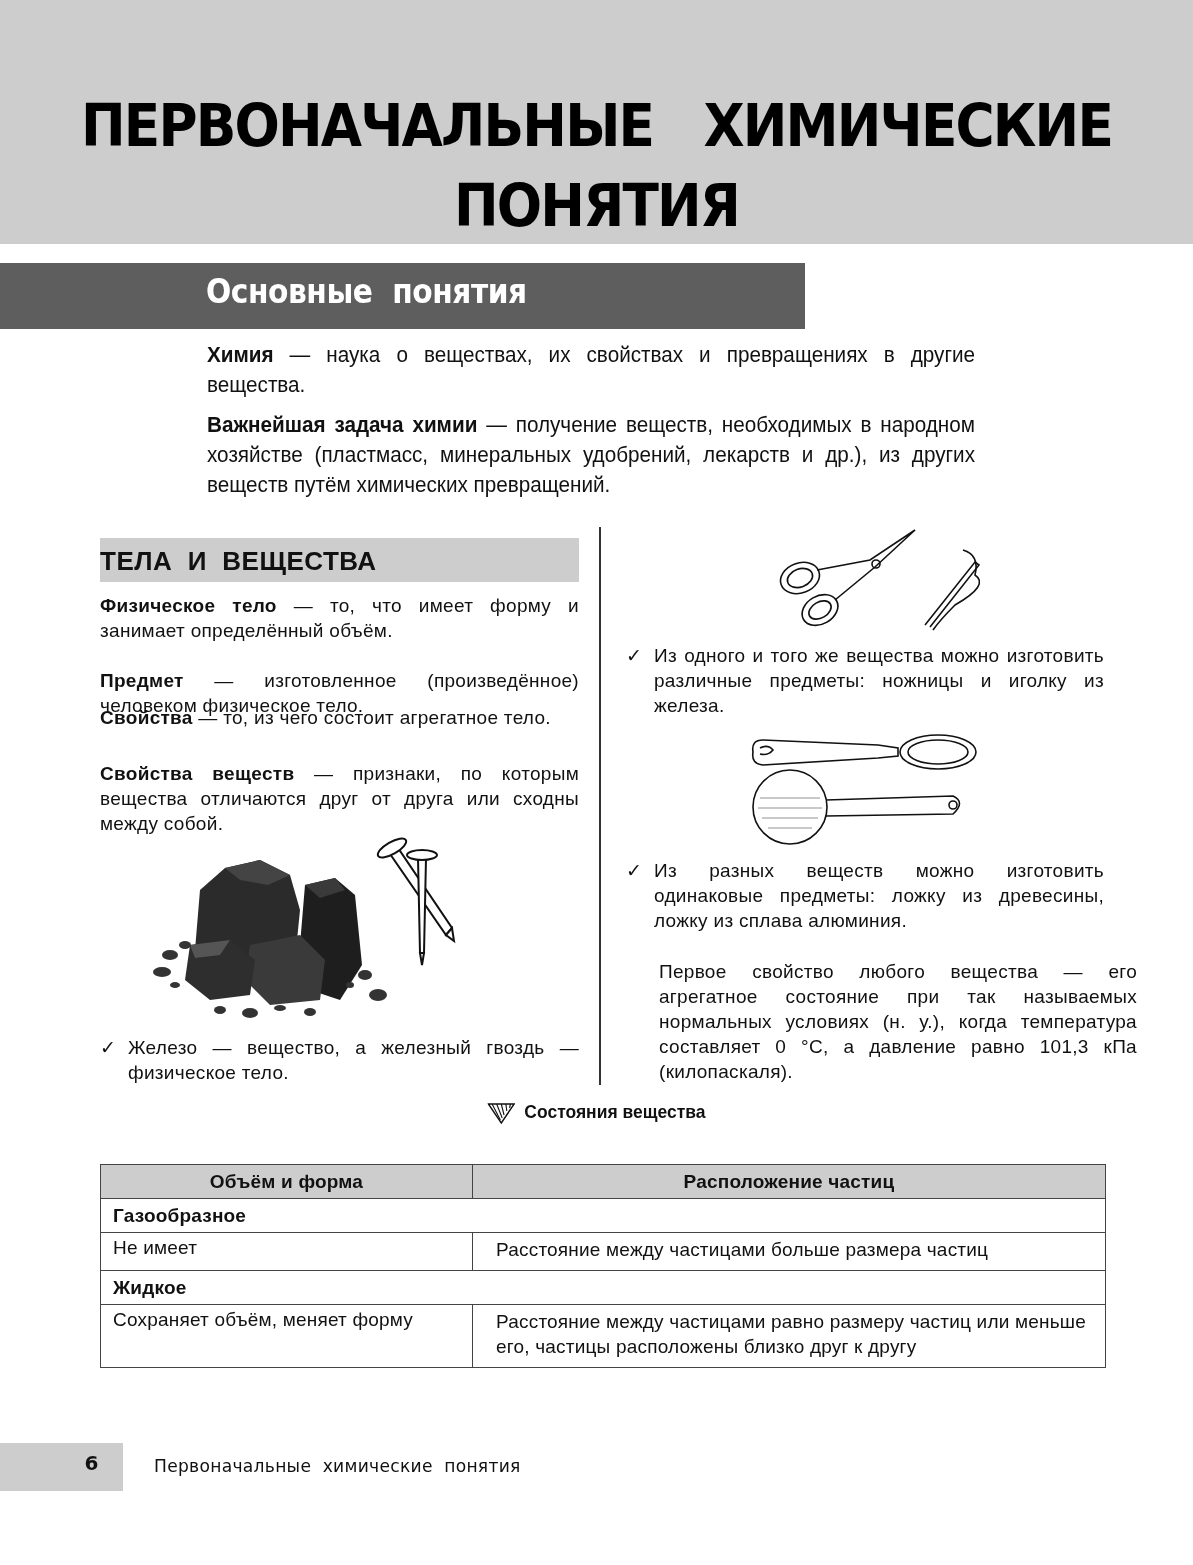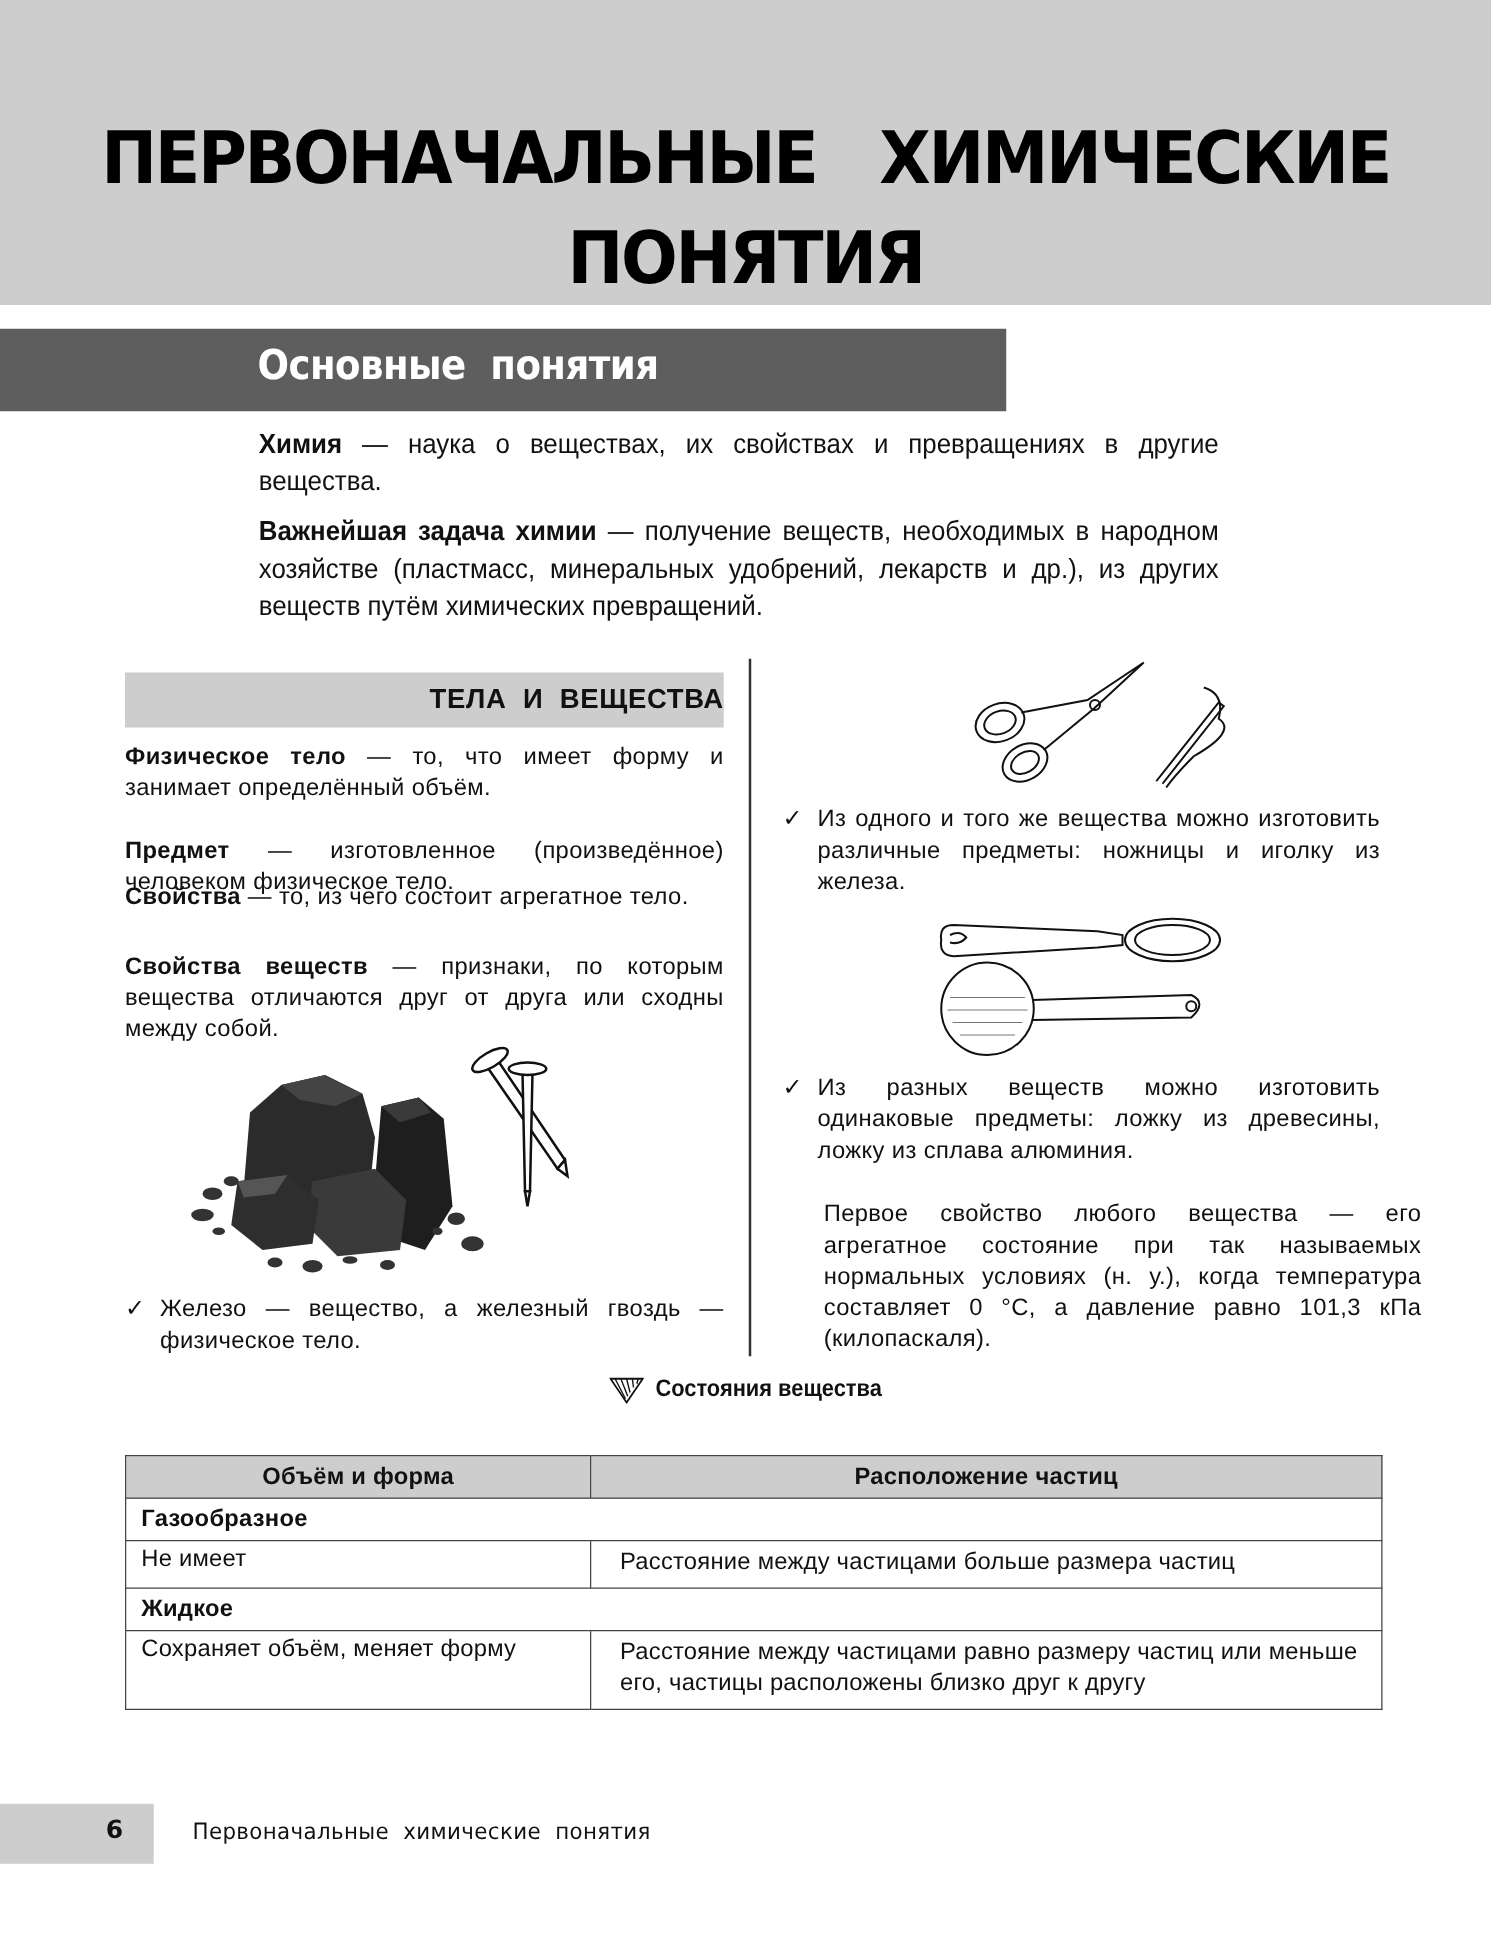--- a/index.html
+++ b/index.html
@@ -15,21 +15,21 @@
   .section-title { left: 206px; top: 272px; color: #fff; font-family: "DejaVu Sans", sans-serif; font-weight: bold; font-size: 33px; letter-spacing: -0.5px; transform: scaleX(0.9); transform-origin: left; white-space: nowrap; }
 
   .intro { left: 207px; width: 768px; font-size: 22px; line-height: 30px; text-align: justify; text-align-last: left; transform: scaleX(0.94); transform-origin: left; width: 817px; }
   .intro b { font-weight: bold; }
   .intro.p1 { top: 340px; }
   .intro.p2 { top: 410px; }
 
   .col-divider { left: 599px; top: 527px; width: 2px; height: 558px; background: #333; }
 
   .subhead { left: 100px; top: 538px; width: 479px; height: 44px; background: #cdcdcd; }
-  .subhead-text { left: 100px; top: 546px; width: 479px; text-align: right; font-weight: bold; font-size: 22px; letter-spacing: 0.5px; }
+  .subhead-text { left: 100px; top: 546px; width: 479px; text-align: left; font-weight: bold; font-size: 26px; letter-spacing: 0.5px; }
 
   .def { left: 100px; width: 479px; font-size: 19px; line-height: 25px; text-align: justify; text-align-last: left; letter-spacing: 0.3px; }
   .def b { font-weight: bold; }
   .def.d1 { top: 593px; }
   .def.d2 { top: 668px; }
   .def.d3 { top: 705px; }
   .def.d4 { top: 761px; }
 
   .check { font-size: 19px; line-height: 25px; letter-spacing: 0.3px; }
   .check .mark { position: absolute; left: 0; top: 0; }

